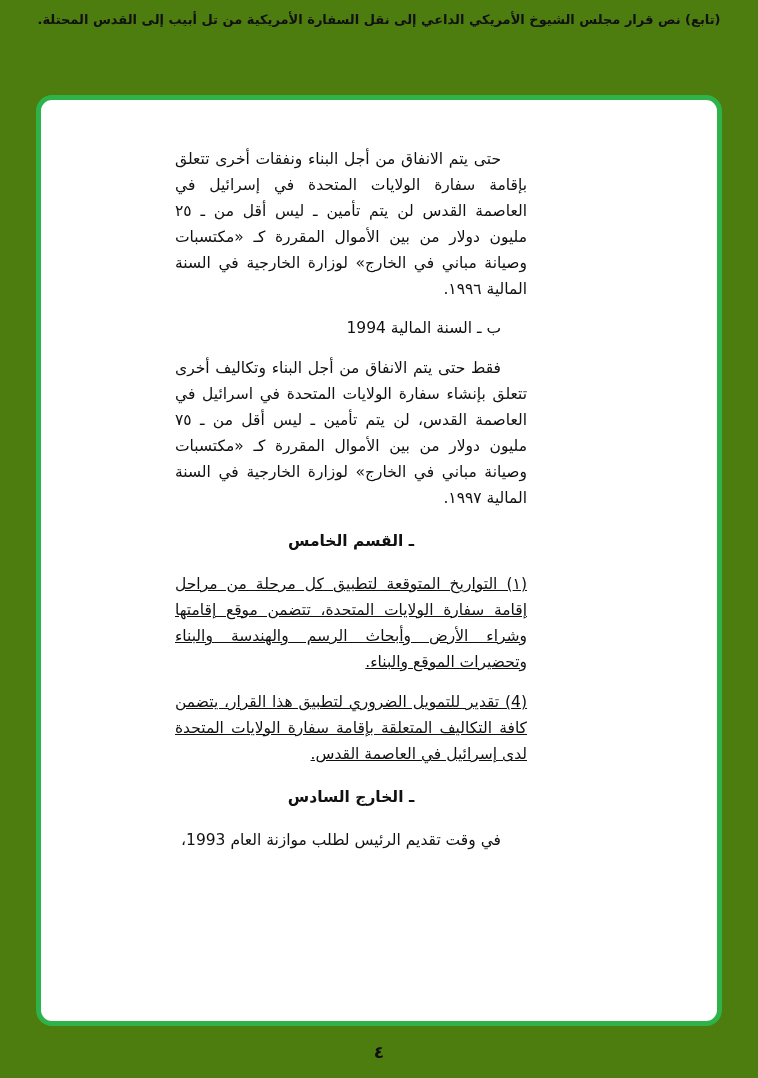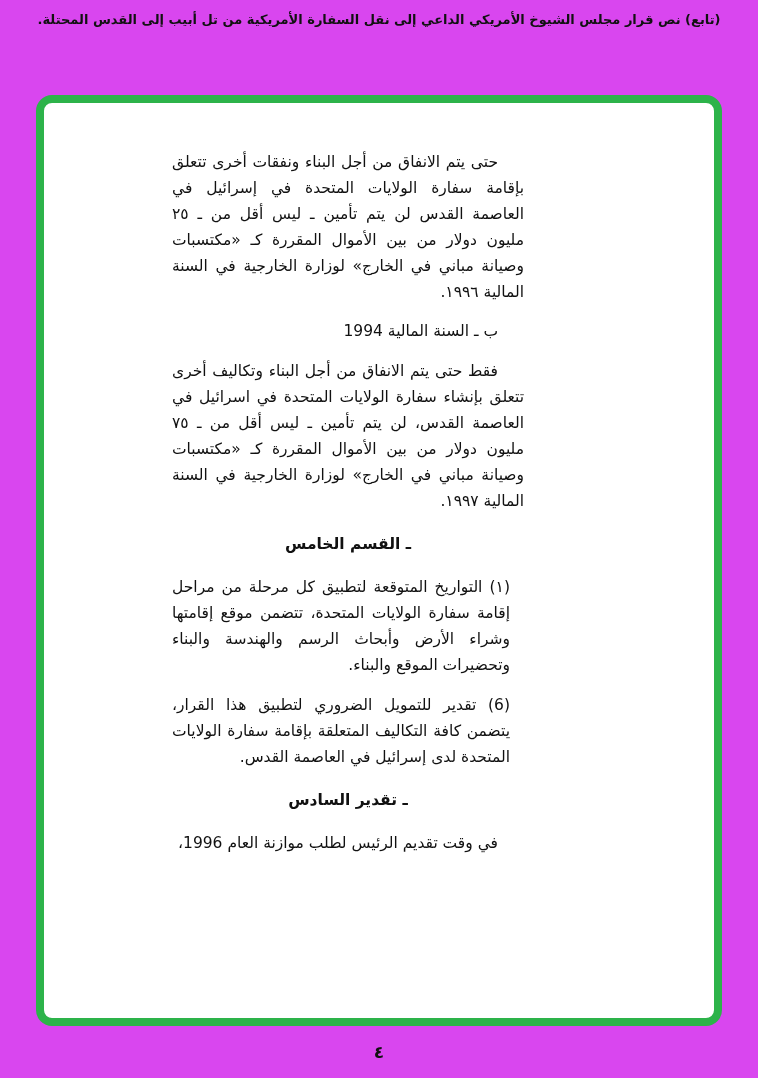--- a/index.html
+++ b/index.html
@@ -8,21 +8,21 @@
     width: 758px;
     height: 1078px;
     background: #ffffff;
     font-family: "DejaVu Sans", sans-serif;
     color: #111111;
   }
   .page {
     position: relative;
     width: 758px;
     height: 1078px;
-    background: #d946ef;
+    background: #4d7c0f;
     overflow: hidden;
   }
   .header {
     position: absolute;
     top: 12px;
     left: 0;
     width: 758px;
     text-align: center;
     direction: rtl;
   }
@@ -34,38 +34,38 @@
     font-size: 10px;
     font-weight: 700;
     margin-top: 11px;
   }
   .frame {
     position: absolute;
     top: 95px;
     left: 36px;
     width: 686px;
     height: 931px;
-    border: 8px solid #0369a1;
+    border: 5px solid #0369a1;
     border-radius: 16px;
     background: #ffffff;
   }
   .content {
     position: absolute;
     top: 46px;
     right: 190px;
     width: 352px;
     direction: rtl;
     text-align: justify;
     font-size: 15.5px;
     line-height: 26px;
   }
   .content p { margin: 0 0 13px 0; }
   p.indent { text-indent: 26px; }
   p.subheading { text-indent: 26px; margin: 4px 0 14px 0; }
-  p.item { text-indent: 0; margin: 14px 14px 14px 0; }
+  p.item { text-indent: 0; margin: 14px 0 14px 0; text-decoration: underline; }
   p.heading {
     font-weight: 700;
     text-align: center;
     text-indent: 0;
     margin: 17px 0 17px 0;
   }
   .footer {
     position: absolute;
     bottom: 16px;
     left: 0;
@@ -85,21 +85,21 @@
     <div class="header-line1">(تابع) نص قرار مجلس الشيوخ الأمريكي الداعي إلى نقل السفارة الأمريكية من تل أبيب إلى القدس المحتلة.</div>
   </div>
 
   <div class="frame" style="border-color: rgb(45, 179, 74);">
     <div class="content">
       <p class="indent">حتى يتم الانفاق من أجل البناء ونفقات أخرى تتعلق بإقامة سفارة الولايات المتحدة في إسرائيل في العاصمة القدس لن يتم تأمين ـ ليس أقل من ـ ٢٥ مليون دولار من بين الأموال المقررة كـ «مكتسبات وصيانة مباني في الخارج» لوزارة الخارجية في السنة المالية ١٩٩٦.</p>
       <p class="subheading">ب ـ السنة المالية 1994</p>
       <p class="indent">فقط حتى يتم الانفاق من أجل البناء وتكاليف أخرى تتعلق بإنشاء سفارة الولايات المتحدة في اسرائيل في العاصمة القدس، لن يتم تأمين ـ ليس أقل من ـ ٧٥ مليون دولار من بين الأموال المقررة كـ «مكتسبات وصيانة مباني في الخارج» لوزارة الخارجية في السنة المالية ١٩٩٧.</p>
       <p class="heading">ـ القسم الخامس</p>
       <p class="item">(١) التواريخ المتوقعة لتطبيق كل مرحلة من مراحل إقامة سفارة الولايات المتحدة، تتضمن موقع إقامتها وشراء الأرض وأبحاث الرسم والهندسة والبناء وتحضيرات الموقع والبناء.</p>
-      <p class="item">(6) تقدير للتمويل الضروري لتطبيق هذا القرار، يتضمن كافة التكاليف المتعلقة بإقامة سفارة الولايات المتحدة لدى إسرائيل في العاصمة القدس.</p>
-      <p class="heading">ـ تقدير السادس</p>
-      <p class="indent">في وقت تقديم الرئيس لطلب موازنة العام 1996،</p>
+      <p class="item">(4) تقدير للتمويل الضروري لتطبيق هذا القرار، يتضمن كافة التكاليف المتعلقة بإقامة سفارة الولايات المتحدة لدى إسرائيل في العاصمة القدس.</p>
+      <p class="heading">ـ الخارج السادس</p>
+      <p class="indent">في وقت تقديم الرئيس لطلب موازنة العام 1993،</p>
     </div>
   </div>
 
   <div class="footer">٤</div>
 
 </div>
 
 </body></html>

